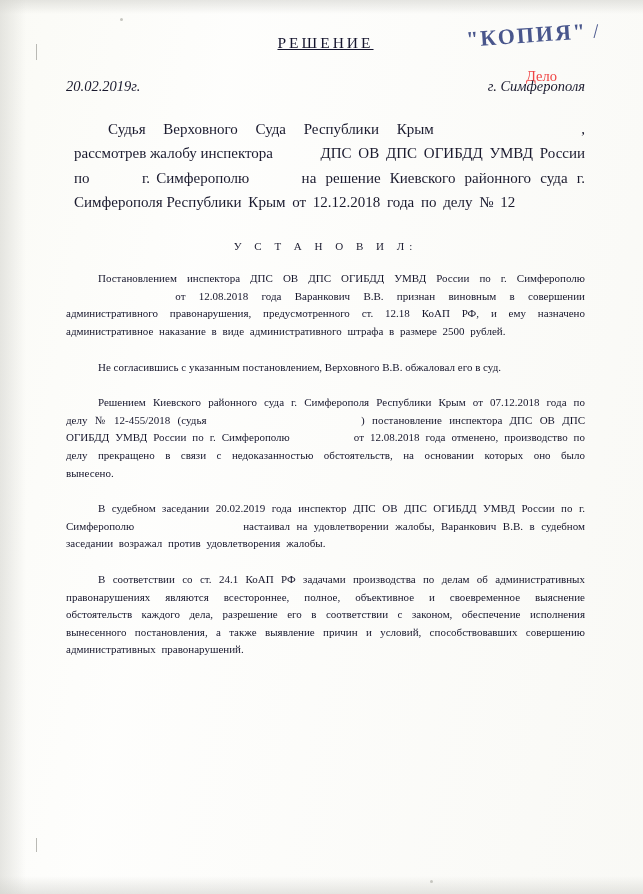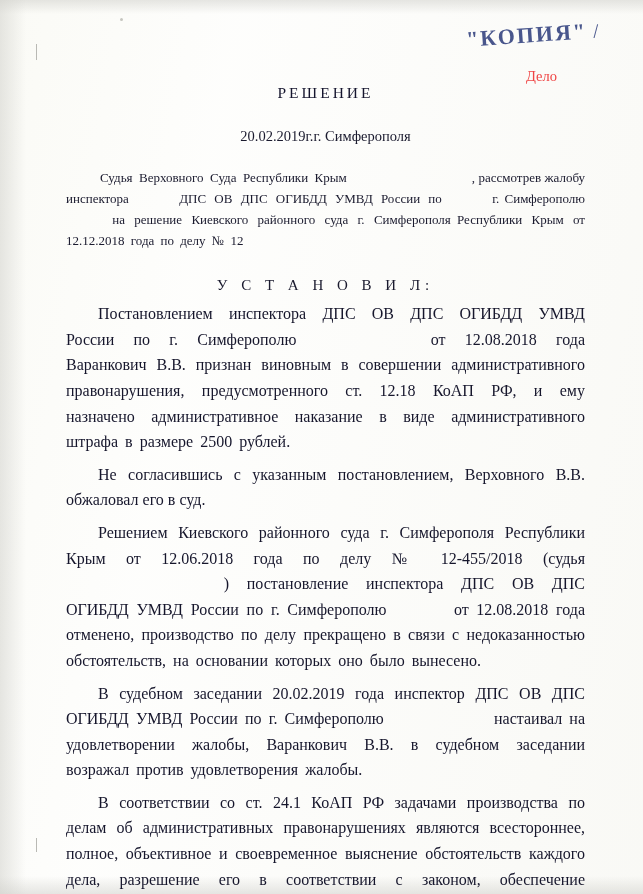--- a/index.html
+++ b/index.html
@@ -56,58 +56,61 @@
     position: absolute;
     top: 68px;
     right: 86px;
     font-size: 14.5px;
     color: #ef4444;
   }
   .doc-title {
     text-align: center;
     font-size: 15.5px;
     letter-spacing: 3px;
-    margin-top: 84px;
+    margin-top: 34px;
     color: #15152e;
+    text-decoration: underline;
   }
   .date-city {
     display: flex;
-    justify-content: center;
+    justify-content: space-between;
     align-items: baseline;
     margin-top: 26px;
     font-size: 14.5px;
+    font-style: italic;
   }
   .intro {
     margin-top: 22px;
-    font-size: 13px;
+    font-size: 15px;
     line-height: 1.62;
     text-align: justify;
     text-indent: 34px;
+    margin-left: 8px;
   }
   .intro .gap {
     display: inline-block;
     width: 118px;
   }
   .intro .gap2 {
     display: inline-block;
     width: 40px;
   }
   .established {
     text-align: center;
-    font-size: 15px;
+    font-size: 11px;
     letter-spacing: 5px;
     margin-top: 26px;
     margin-bottom: 6px;
   }
   p.para {
-    font-size: 16px;
+    font-size: 11px;
     line-height: 1.6;
     text-align: justify;
     text-indent: 32px;
-    margin: 7px 0 0 0;
+    margin: 18px 0 0 0;
     color: #16162c;
   }
   p.para .sp {
     display: inline-block;
     width: 96px;
   }
   p.para .sp-sm {
     display: inline-block;
     width: 52px;
   }
@@ -210,21 +213,21 @@
 
     <p class="para spaced">
       <span>Постановлением инспектора  ДПС ОВ ДПС ОГИБДД УМВД России по г. Симферополю</span>
       <span class="sp"></span>
       <span>от 12.08.2018 года Варанкович В.В. признан виновным в совершении  административного правонарушения, предусмотренного ст. 12.18 КоАП РФ, и ему  назначено административное наказание в виде административного штрафа в размере 2500 рублей.</span>
     </p>
 
     <p class="para">Не согласившись с указанным постановлением,  Верховного В.В. обжаловал его в суд.</p>
 
     <p class="para spaced">
-      <span>Решением Киевского   районного  суда г. Симферополя Республики Крым  от 12.06.2018 года   по делу  №  12-455/2018  (судья</span>
+      <span>Решением Киевского   районного  суда г. Симферополя Республики Крым  от 07.12.2018 года   по делу  №  12-455/2018  (судья</span>
       <span class="sp-lg"></span>
       <span>) постановление инспектора  ДПС ОВ ДПС ОГИБДД УМВД России по  г. Симферополю</span>
       <span class="sp-sm"></span>
       <span>от 12.08.2018 года   отменено, производство по делу прекращено в связи  с  недоказанностью обстоятельств,  на  основании   которых  оно  было вынесено.</span>
     </p>
 
 
     <p class="para spaced">
       <span>В судебном заседании 20.02.2019 года инспектор   ДПС ОВ ДПС ОГИБДД УМВД России по  г. Симферополю</span>
       <span class="sp"></span>

